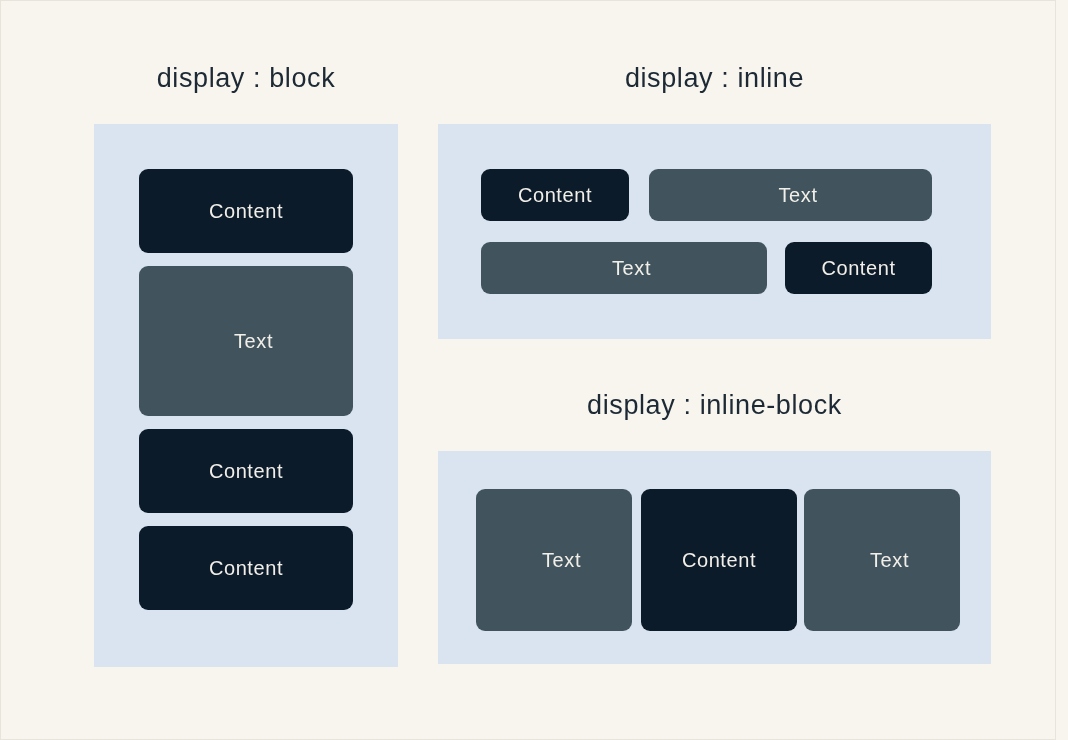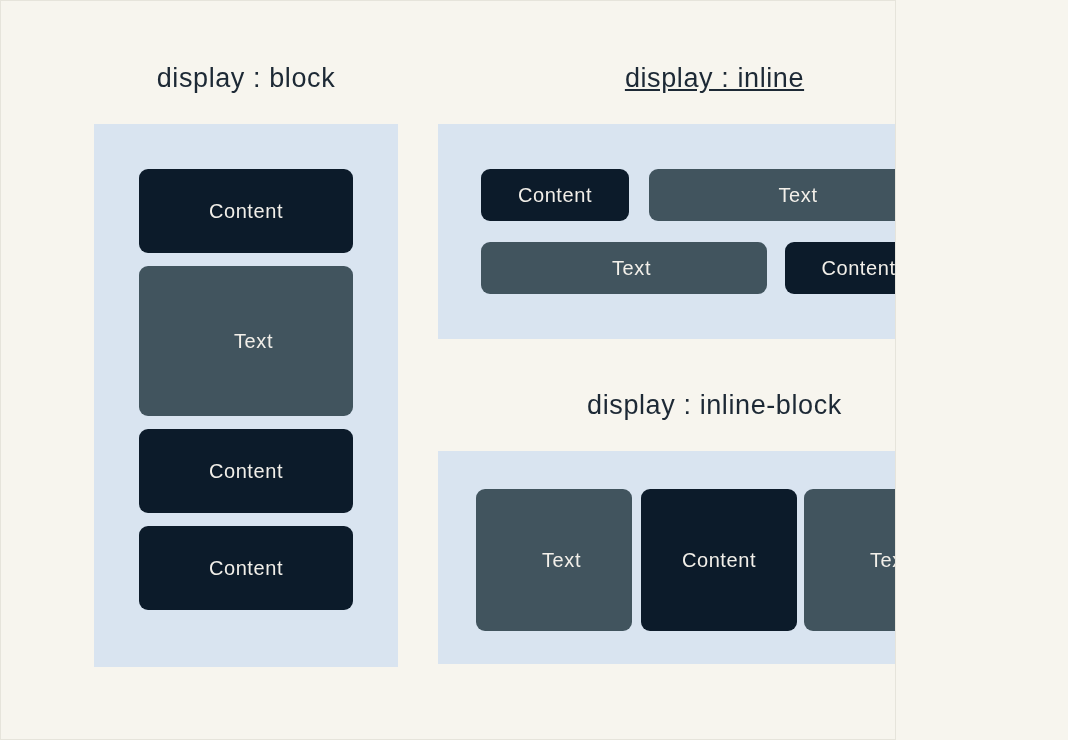--- a/index.html
+++ b/index.html
@@ -14,36 +14,36 @@
   * { box-sizing: border-box; }
   html, body { margin: 0; padding: 0; }
   body {
     width: 1068px;
     height: 740px;
     background: var(--background);
     font-family: "Liberation Sans", sans-serif;
   }
   .canvas {
     position: relative;
-    width: 896px;
+    width: 1056px;
     height: 740px;
     background: var(--background);
     border: 1px solid var(--edge);
     overflow: hidden;
   }
   .section-title {
     position: absolute;
     text-align: center;
     font-size: 27px;
     font-weight: 500;
     letter-spacing: 0.6px;
     color: var(--title-text);
   }
   #title-block        { left: 93px;  top: 62px;  width: 304px; }
-  #title-inline       { left: 437px; top: 62px;  width: 553px; text-decoration: underline; }
+  #title-inline       { left: 437px; top: 62px;  width: 553px; }
   #title-inline-block { left: 437px; top: 389px; width: 553px; }
 
   .panel {
     position: absolute;
     background: var(--panel);
   }
   #panel-block        { left: 93px;  top: 123px; width: 304px; height: 543px; }
   #panel-inline       { left: 437px; top: 123px; width: 553px; height: 215px; }
   #panel-inline-block { left: 437px; top: 450px; width: 553px; height: 213px; }
 

